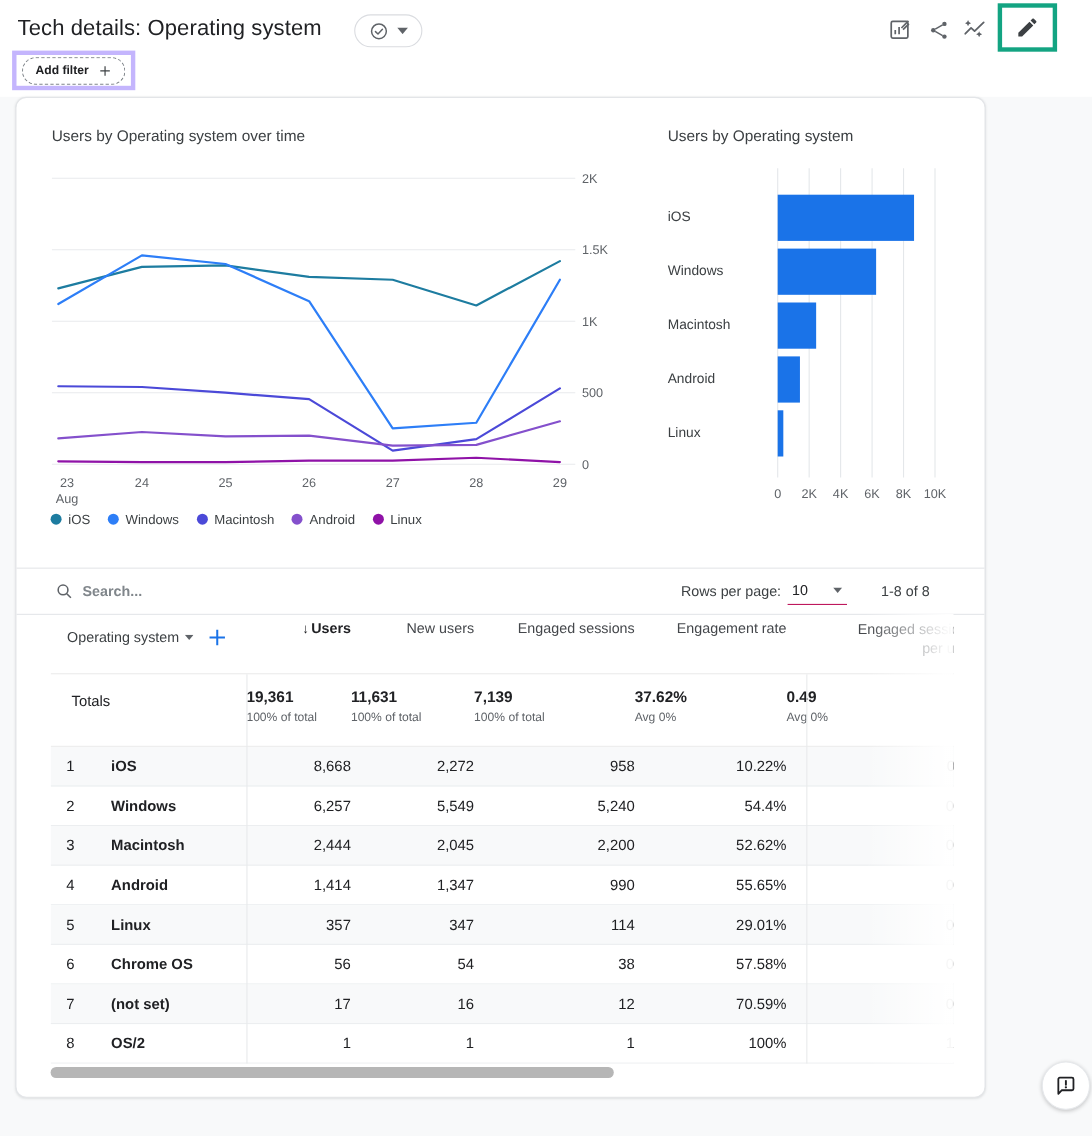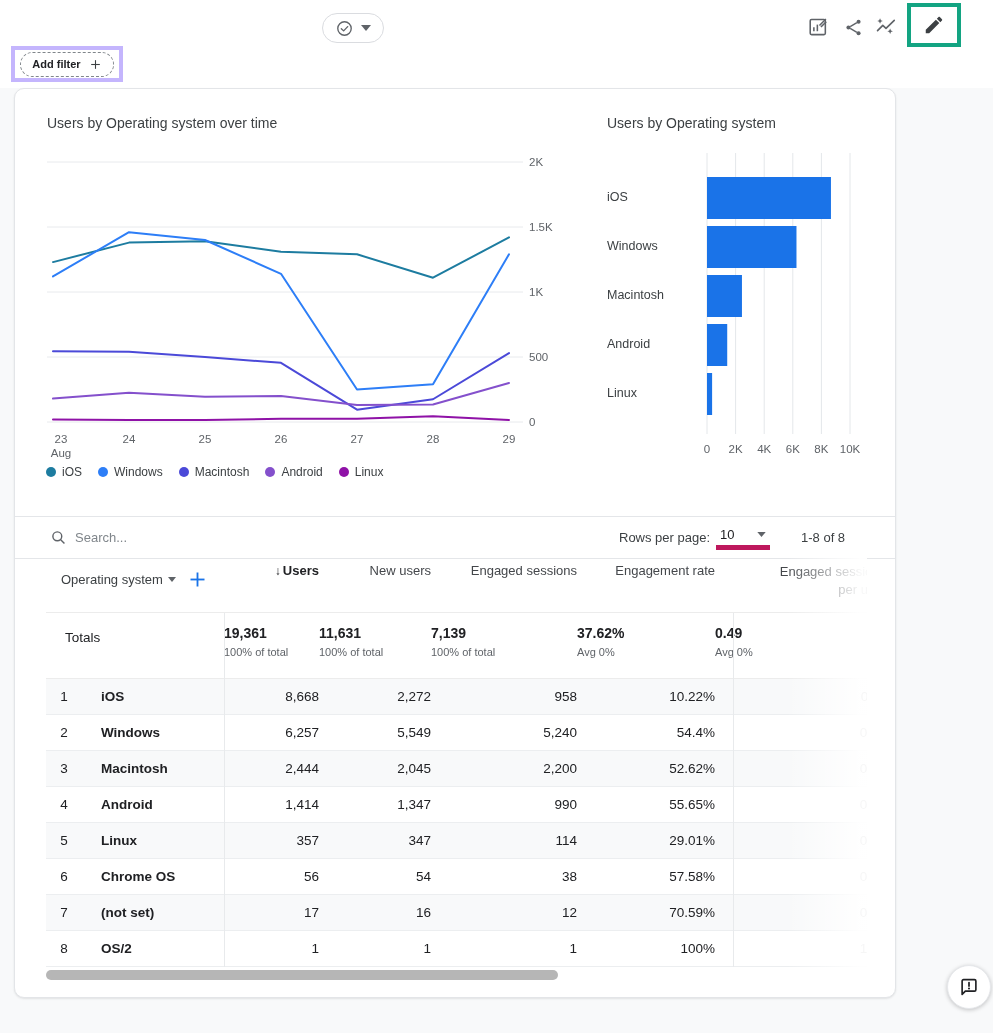--- a/index.html
+++ b/index.html
@@ -40,24 +40,24 @@
   .legend { position:absolute; left:31px; top:376px; display:flex; align-items:center; gap:16px; }
   .legend-item { display:flex; align-items:center; gap:6px; font-size:12px; color:#3c4043; }
   .legend-dot { width:10px; height:10px; border-radius:50%; }
 
   .divider1 { position:absolute; left:0; top:427px; width:880px; height:1px; background:#e4e6e9; }
   .divider2 { position:absolute; left:0; top:469px; width:880px; height:1px; background:#e4e6e9; }
 
   .search-row { position:absolute; left:0; top:428px; width:880px; height:41px; }
   .search-icon { position:absolute; left:34px; top:11px; }
   .search-input { position:absolute; left:60px; top:9px; width:300px; height:22px; border:none; outline:none;
-    font-size:13px; color:#c2410c; font-family:inherit; background:transparent; }
+    font-size:13px; color:#c2410c; font-family:inherit; background:transparent;font-weight:bold; }
   .search-input::placeholder { color:#80868b; }
   .rpp-label { position:absolute; left:604px; top:13px; font-size:13px; color:#3c4043; }
-  .rpp-select { position:absolute; left:701px; top:7px; width:54px; height:26px; border-bottom:5px solid #be185d;
+  .rpp-select { position:absolute; left:701px; top:7px; width:54px; height:26px; border-bottom:1px solid #be185d;
     display:flex; align-items:center; justify-content:space-between; padding:0 4px; cursor:pointer; }
   .rpp-value { font-size:13px; color:#202124; }
   .page-range { position:absolute; left:786px; top:13px; font-size:13px; color:#3c4043; }
 
   .table-clip { position:absolute; left:31px; top:469px; width:821px; height:409px; overflow:hidden; }
   .grid-row { display:grid; grid-template-columns:36px 142px 95px 112px 146px 138px 171px; width:840px; }
   .thead { height:55px; border-bottom:1px solid #ececec; }
   .th-dim { grid-column:1 / 3; display:flex; align-items:flex-start; gap:3px; padding:14px 0 0 15px; cursor:pointer; }
   .th-dim .dim-lbl { font-size:13px; color:#3c4043; margin-right:2px; }
   .th { text-align:right; padding-top:5px; font-size:13px; color:#44474b; cursor:pointer; }
@@ -87,20 +87,21 @@
   .hscrollbar { position:absolute; left:31px; top:881px; width:512px; height:10px; background:#b6b6b6; border-radius:5px; cursor:pointer; }
 
   .feedback-btn { position:absolute; left:947px; top:965px; width:44px; height:44px; border-radius:50%;
     background:#fff; border:1px solid #e6e8eb; box-shadow:0 1px 4px rgba(0,0,0,.22);
     display:flex; align-items:center; justify-content:center; cursor:pointer; }
 </style>
 </head>
 <body>
 
 <div class="header-band">
+  <div class="page-title">Tech details: Operating system</div>
 
   <div class="status-pill">
     <span style="display:flex;">
       <svg width="19" height="19" viewBox="0 0 24 24">
           <circle cx="12" cy="12" r="8.5" fill="none" stroke="#5f6368" stroke-width="1.7"></circle>
           <path d="M8 12.3 L10.9 15 L16 9.6" fill="none" stroke="#5f6368" stroke-width="1.7" stroke-linecap="round" stroke-linejoin="round"></path>
         </svg>
     </span>
     <span style="display:flex;">
       <svg width="10" height="6" viewBox="0 0 10 6">

